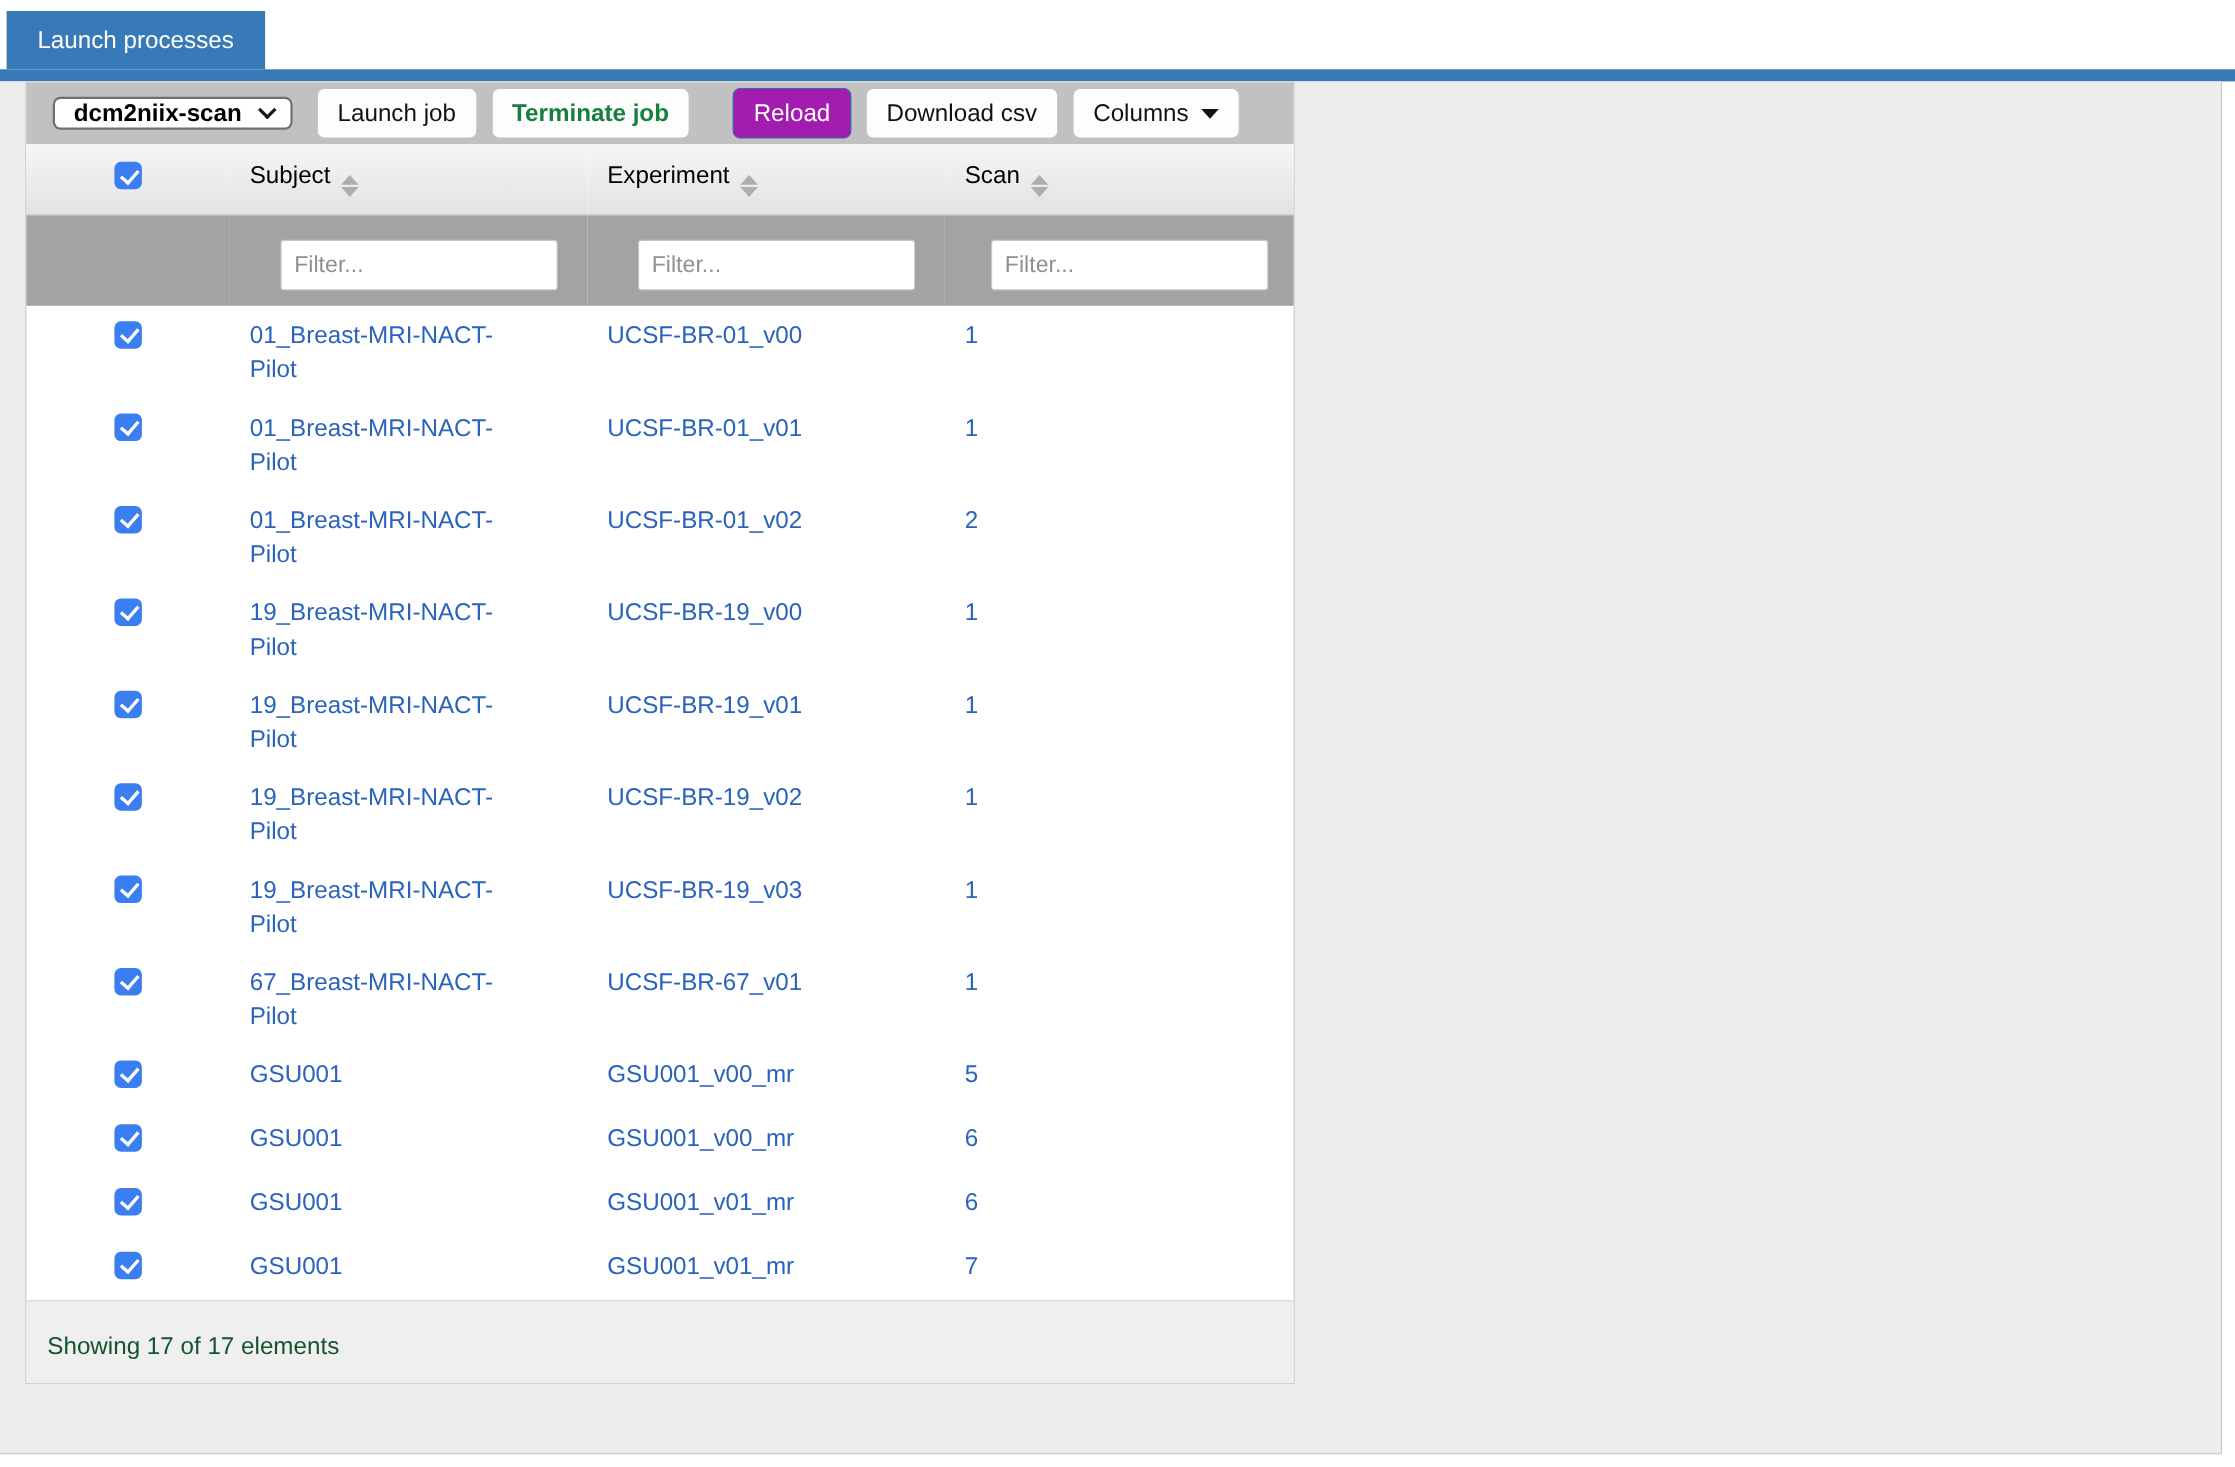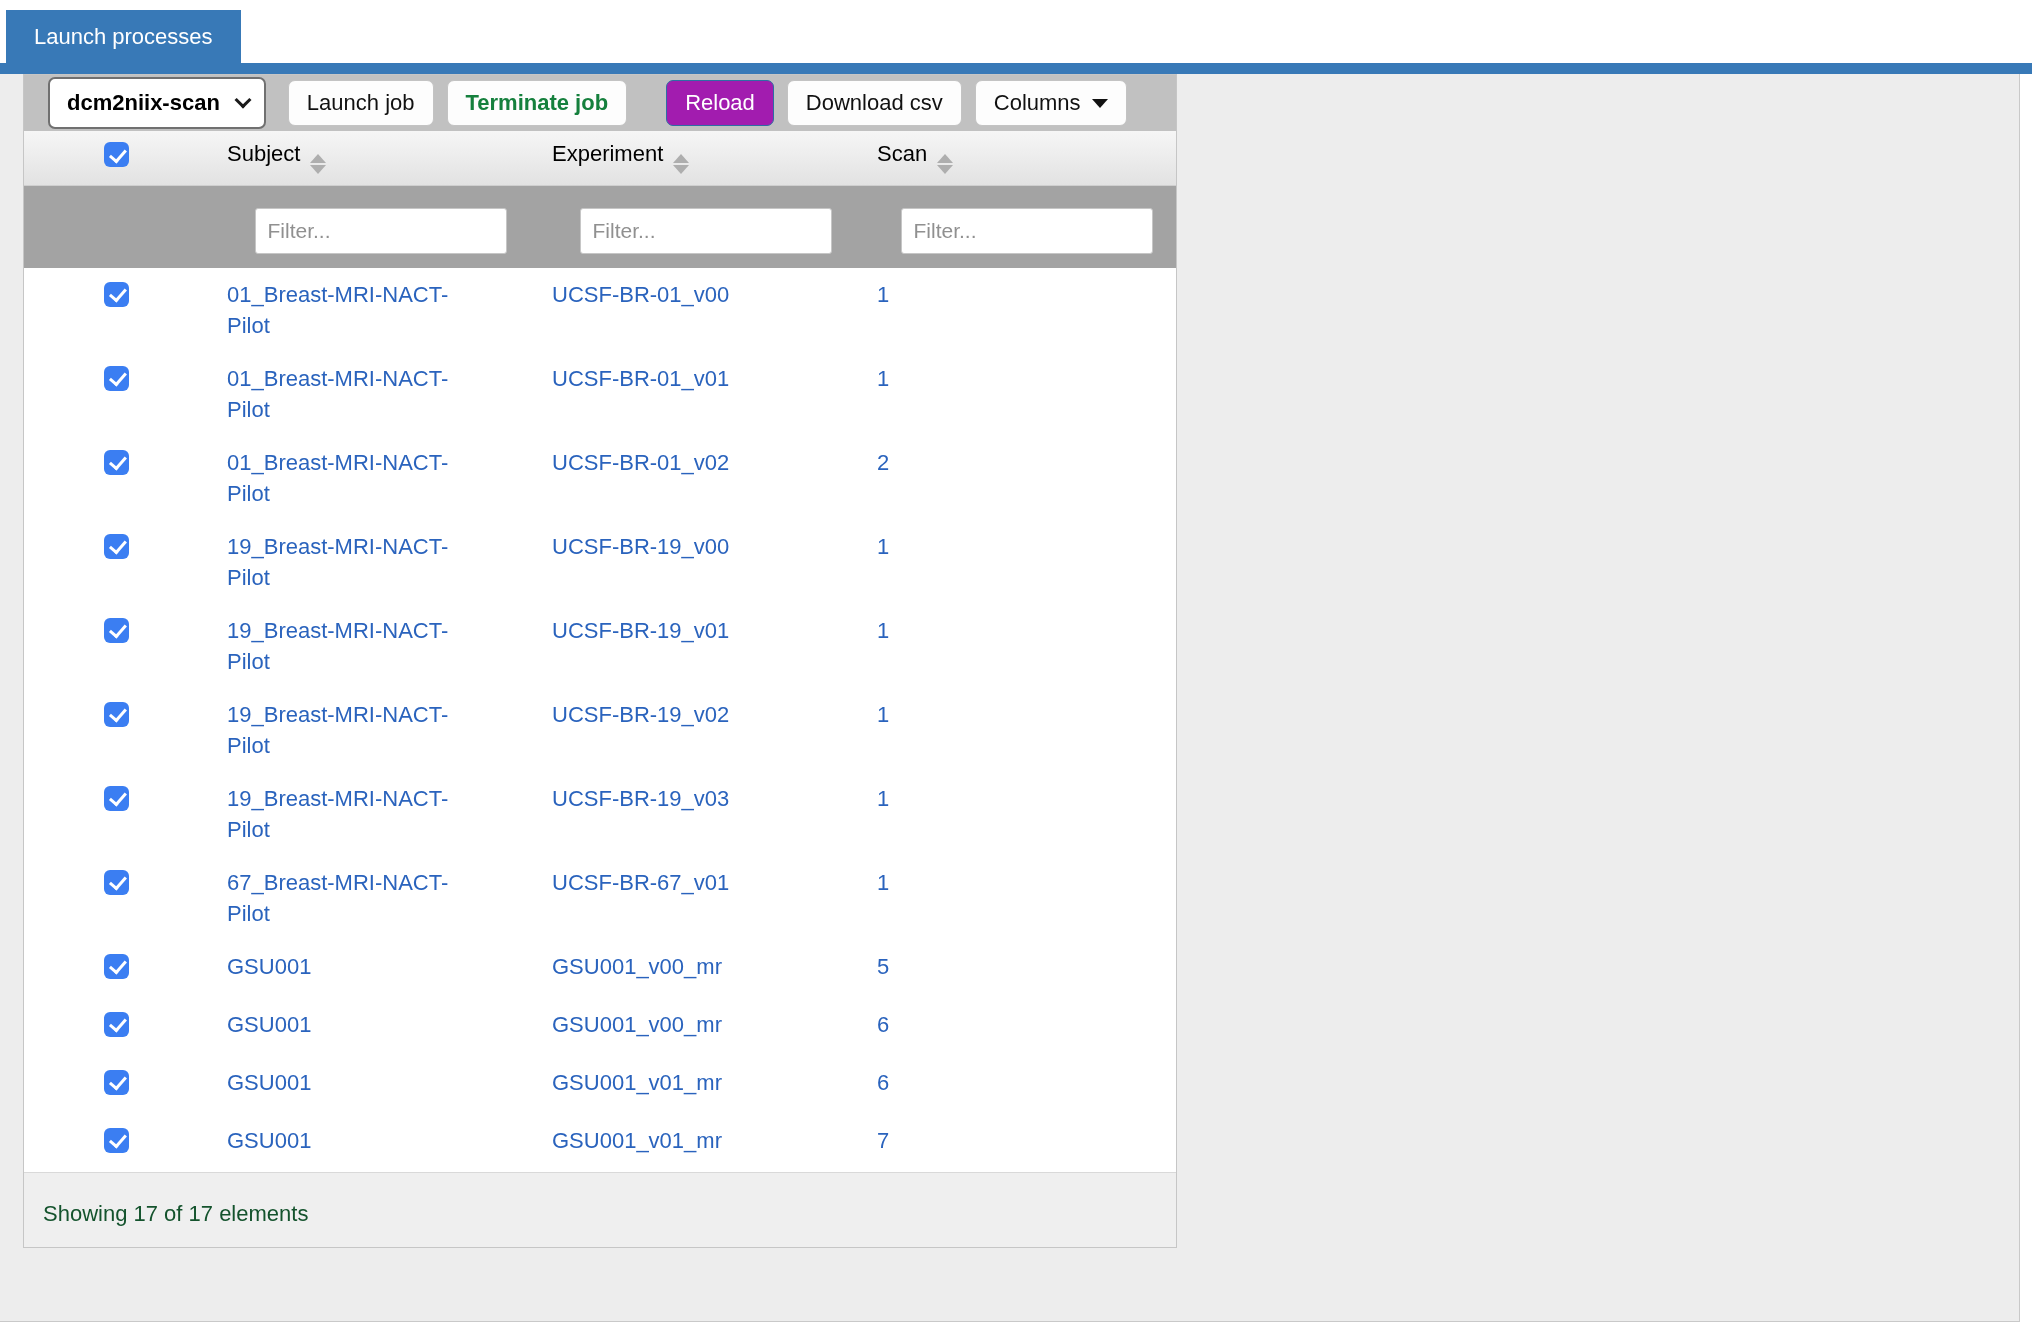--- a/index.html
+++ b/index.html
@@ -38,21 +38,21 @@
     background: #fff; border: 1px solid #c6c6c6;
   }
 
   
   .toolbar {
     display: flex; align-items: center;
     background: #c1c1c1; height: 56px; padding: 0 10px 0 24px;
   }
   .select-control {
     display: inline-flex; align-items: center;
-    height: 52px; padding: 0 15px 0 17px;
+    height: 30px; padding: 0 15px 0 17px;
     background: #fff; border: 2px solid #707070; border-radius: 7px;
     font-weight: 700; font-size: 22px; color: #000;
     margin-right: 22px; cursor: default;
   }
   .chevron-down {
     width: 12px; height: 12px; margin-left: 17px; margin-top: -7px;
     border-right: 3px solid #1a1a1a; border-bottom: 3px solid #1a1a1a;
     transform: rotate(45deg);
   }
   .btn {
@@ -69,21 +69,21 @@
     border-left: 8px solid transparent; border-right: 8px solid transparent;
     border-top: 9px solid #111;
   }
 
   
   table { width: 100%; border-collapse: collapse; table-layout: fixed; }
   col.c-check { width: 185px; }
   col.c-subject { width: 325px; }
   col.c-exp { width: 325px; }
 
-  tr.head-row { height: 54px; background: linear-gradient(#f6f6f6, #e2e2e2); }
+  tr.head-row { height: 64px; background: linear-gradient(#f6f6f6, #e2e2e2); }
   tr.head-row th {
     font-weight: 400; font-size: 22px; color: #000;
     text-align: left; padding: 0 0 0 18px;
     border-bottom: 1px solid #cfcfcf;
   }
   tr.head-row th.check-col { text-align: center; padding: 0; }
 
   .sort-icon { display: inline-flex; flex-direction: column; gap: 2px; margin-left: 10px; vertical-align: -2px; }
   .sort-icon .tri-up {
     width: 0; height: 0;

